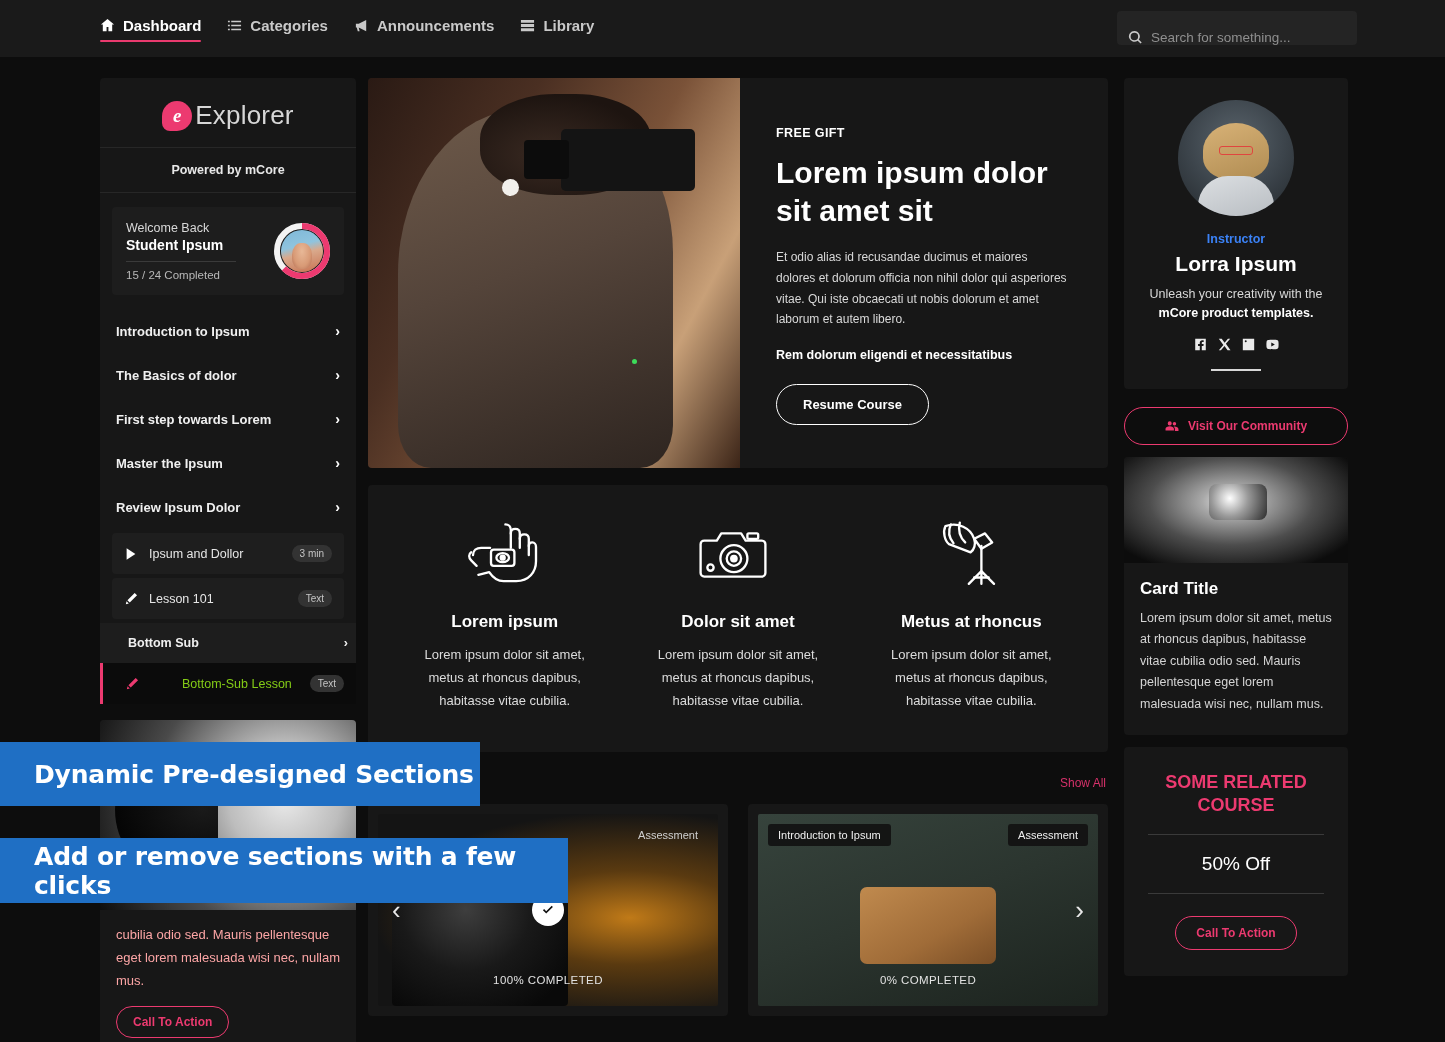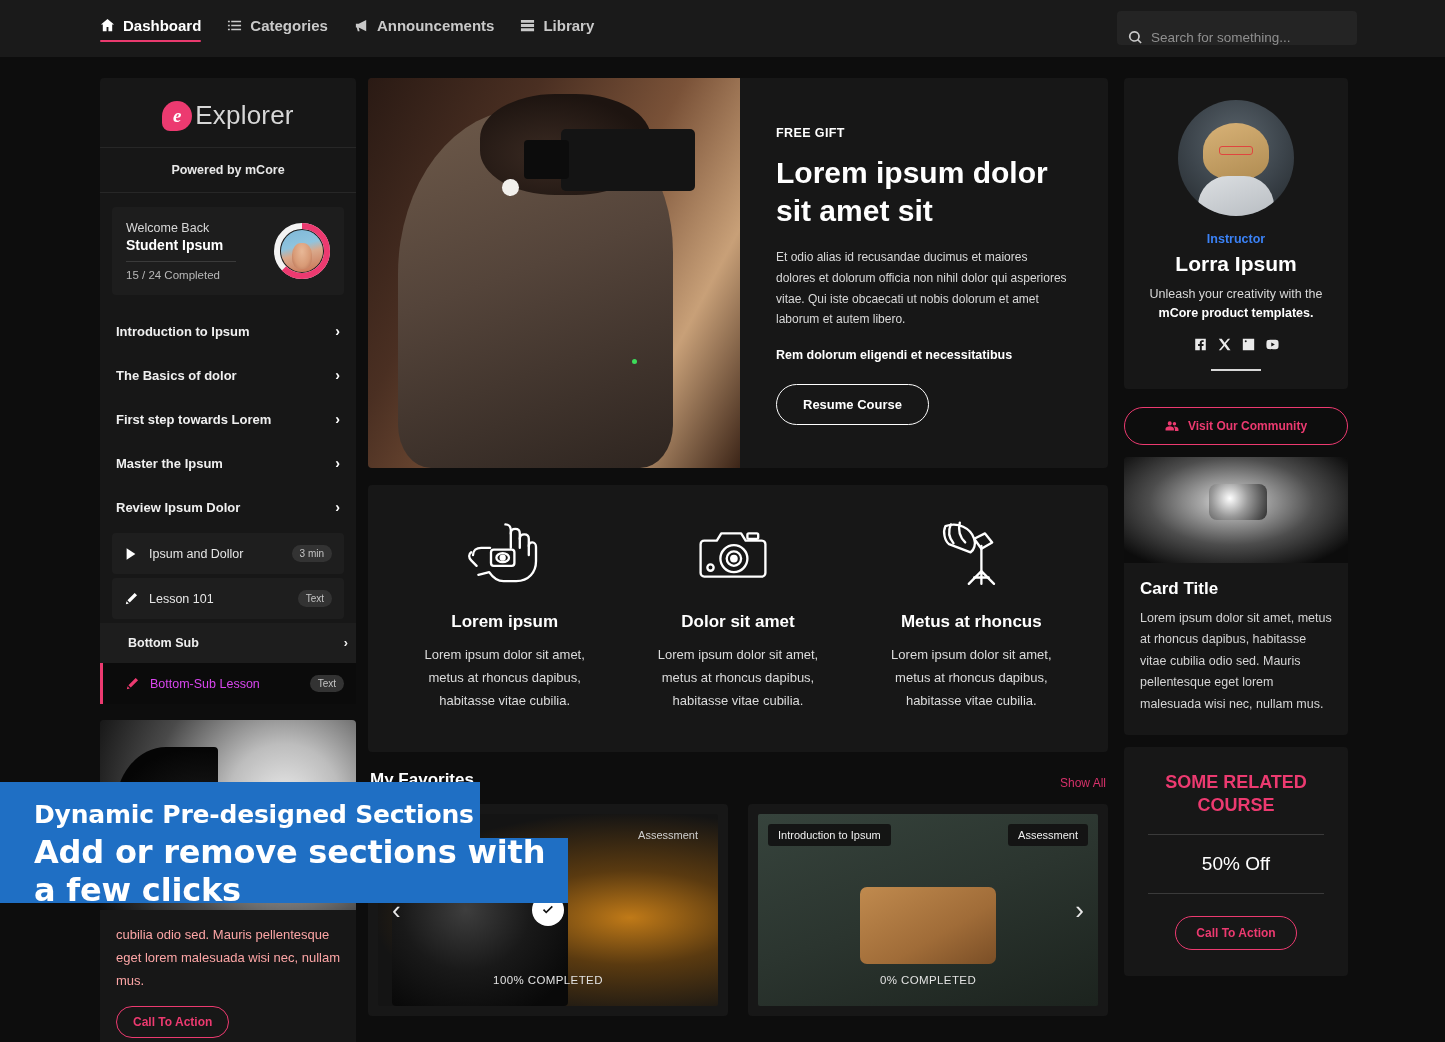--- a/index.html
+++ b/index.html
@@ -97,21 +97,21 @@
   .submenu {
     display: flex; align-items: center; justify-content: space-between;
     padding: 13px 8px 13px 28px; font-size: 12.5px; font-weight: bold; color: #f0f0f0;
     background: #1d1d1d; cursor: pointer;
   }
   .sub-lesson {
     display: flex; align-items: center; justify-content: space-between;
     padding: 12px 12px 12px 22px; background: #0b0b0b;
     border-left: 3px solid #ec3a70; cursor: pointer;
   }
-  .sub-lesson .lbl { font-size: 12.5px; color: #d946ef; }
+  .sub-lesson .lbl { font-size: 12.5px; color: #84cc16; margin-left: 32px; }
   .icn { width: 14px; height: 14px; fill: #fff; flex: 0 0 auto; }
   .icn.pink { fill: #ec3a70; }
 
   .side-card { margin-top: 16px; overflow: hidden; }
   .side-card-img {
     height: 190px;
     background: radial-gradient(circle at 72% 42%, #e9e9e9 0%, #bdbdbd 26%, #4a4a4a 62%, #0d0d0d 100%);
     position: relative;
   }
   .side-card-img::before {
@@ -291,22 +291,22 @@
     color: #ec3a70; font-size: 12px; font-weight: bold; cursor: pointer;
   }
 
   
   .banner {
     position: absolute; left: 0; background: #1f6fc4; color: #fff;
     font-family: "DejaVu Sans", sans-serif;
     font-weight: bold; display: flex; align-items: center;
     padding-left: 34px; letter-spacing: -.2px; z-index: 50;
   }
-  .banner1 { top: 742px; width: 480px; height: 64px; font-size: 25px; margin-top: 40px; }
-  .banner2 { top: 838px; width: 568px; height: 65px; font-size: 32px; }
+  .banner1 { top: 742px; width: 480px; height: 64px; font-size: 25px; }
+  .banner2 { top: 838px; width: 568px; height: 65px; font-size: 25px; }
 </style>
 </head>
 <body>
 
 <div class="page">
 
   <div class="topnav">
     <div class="nav-items">
 
       <div class="nav-item active">

